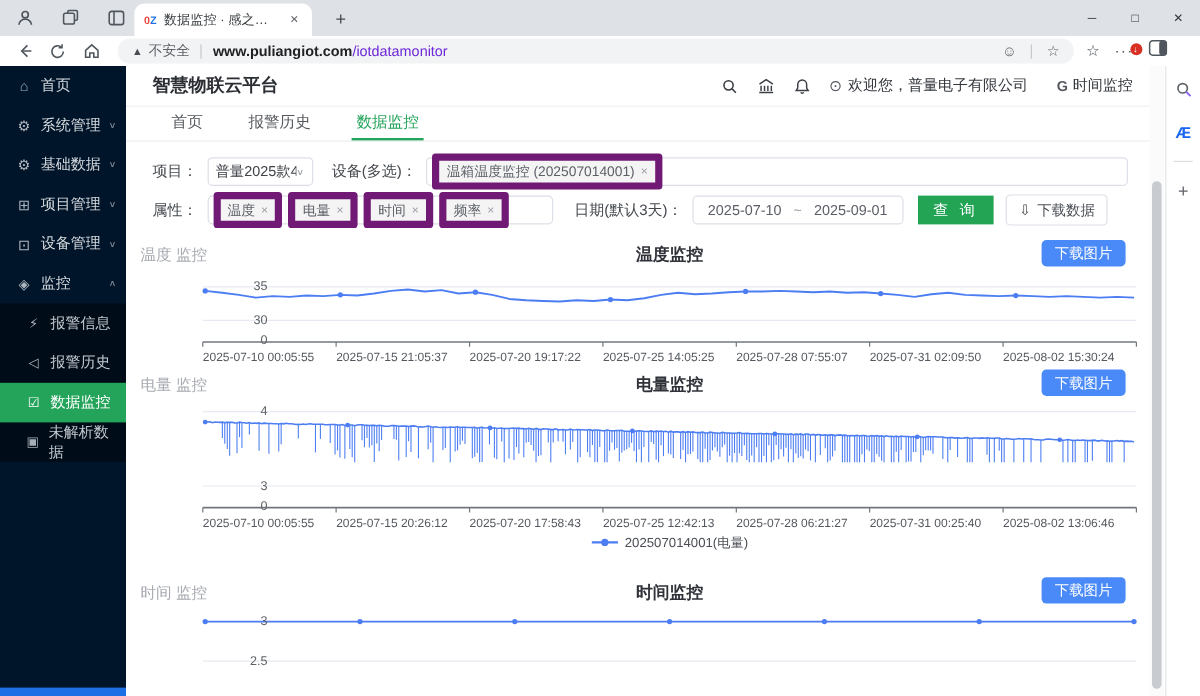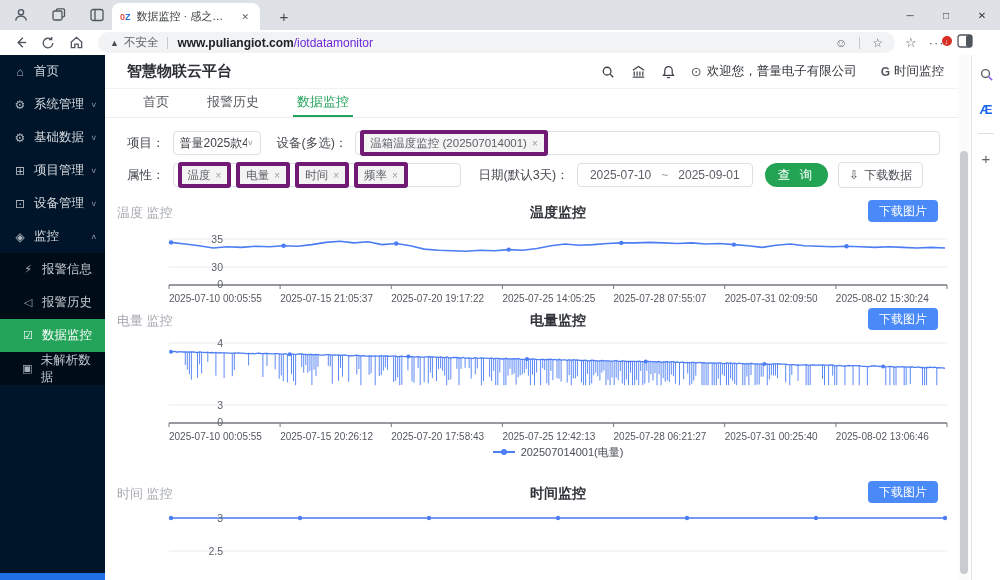--- a/index.html
+++ b/index.html
@@ -69,26 +69,26 @@
   
   .filters{padding:12px 18px 2px 22px;}
   .frow{display:flex;align-items:center;height:26px;margin-bottom:6px;font-size:12.5px;color:#45494e;}
   .flabel{margin-right:8px;white-space:nowrap;}
   .fselect{width:88px;height:24px;border:1px solid #dcdfe6;border-radius:4px;display:flex;align-items:center;
            padding:0 6px;box-sizing:border-box;font-size:12px;color:#3f4348;}
   .fselect .sel-chev{margin-left:auto;font-size:9px;color:#a0a4aa;transform:scaleY(.8);}
   .finput{height:24px;border:1px solid #dcdfe6;border-radius:4px;display:flex;align-items:center;gap:5px;
           padding:0 4px;box-sizing:border-box;}
   .grow{flex:1;margin-right:0;}
-  .tag{background:#f4f4f5;border:4px solid #701a75;border-radius:3px;height:18px;display:flex;align-items:center;
+  .tag{background:#f4f4f5;border:6px solid #701a75;border-radius:3px;height:18px;display:flex;align-items:center;
        padding:0 6px;font-size:11.5px;color:#5c6066;gap:5px;white-space:nowrap;}
   .tag .tx{color:#9a9ea5;font-size:10px;}
   .datebox{width:176px;height:24px;border:1px solid #dcdfe6;border-radius:4px;display:flex;align-items:center;
            justify-content:center;gap:10px;font-size:12px;color:#5c6066;box-sizing:border-box;}
-  .btn-green{height:24px;background:#23a455;color:#fff;border-radius:12px;display:flex;align-items:center;
+  .btn-green{height:24px;background:#23a455;color:#fff;border-radius:0;display:flex;align-items:center;
              padding:0 13px;font-size:12.5px;letter-spacing:3px;margin-left:12px;}
   .btn-plain{height:24px;border:1px solid #dcdfe6;border-radius:4px;display:flex;align-items:center;gap:5px;
              padding:0 10px;font-size:12px;color:#4a4e54;margin-left:10px;background:#fff;}
   
   .charts{padding:0 0 0 0;}
   .chart-section{position:relative;margin-top:4px;}
   .cs2{} .cs3{margin-top:22px;}
   .chart-head{position:relative;height:24px;}
   .sec-label{position:absolute;left:12px;top:4px;font-size:13px;color:#a6a9b0;}
   .c-title{margin-left:64px;width:778px;text-align:center;font-size:14px;font-weight:bold;color:#2f3238;line-height:24px;}

